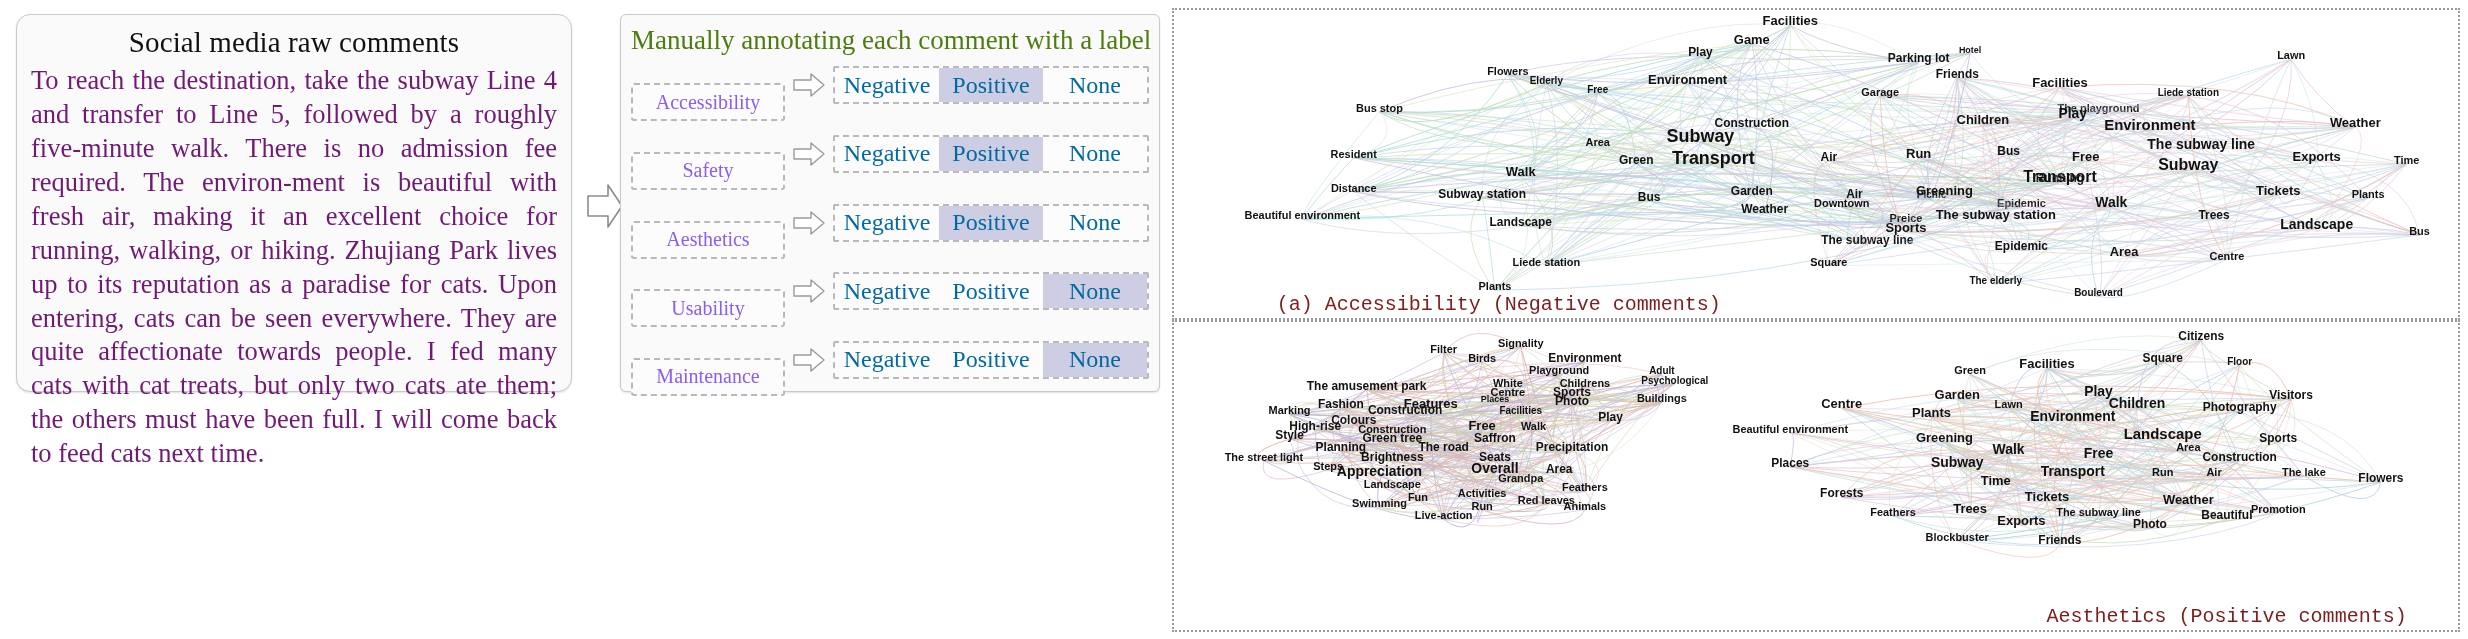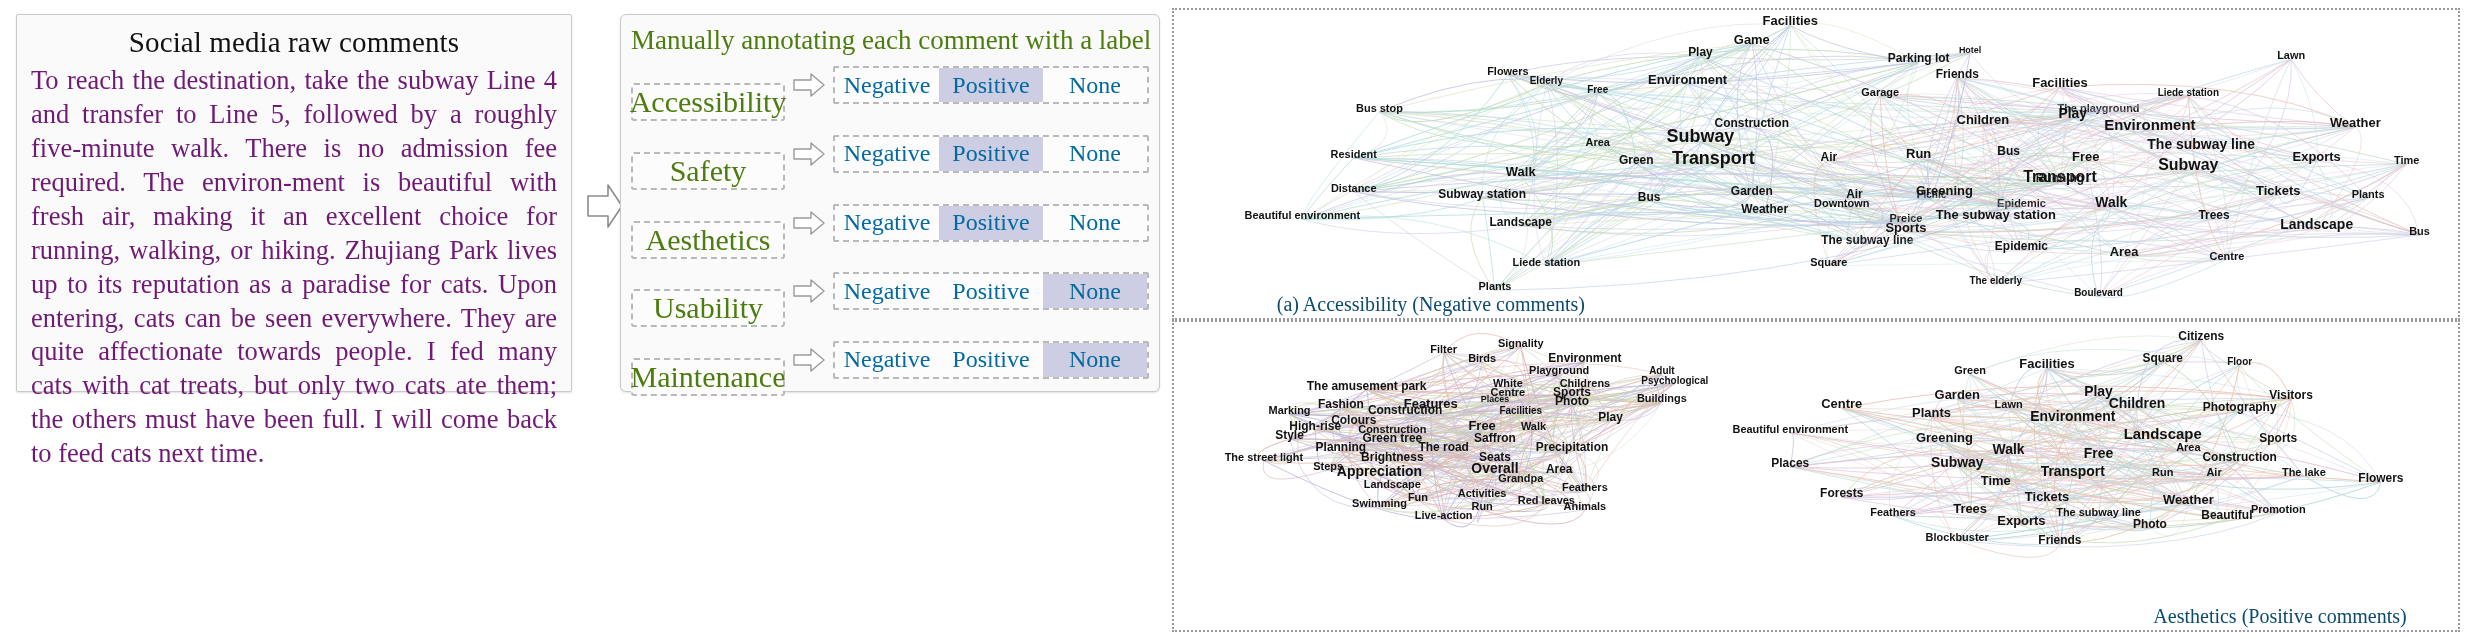--- a/index.html
+++ b/index.html
@@ -3,21 +3,21 @@
 <meta charset="utf-8">
 <style>
   html,body{margin:0;padding:0;background:#ffffff;}
   body{width:2468px;height:639px;font-family:"Liberation Serif",serif;overflow:hidden;}
 
   .figure{position:relative;width:2468px;height:639px;display:flex;align-items:flex-start;}
 
   
   .panel-raw{
     position:absolute;left:16px;top:14px;width:556px;height:378px;
-    background:#fafafa;border:1px solid #c9c9c9;border-radius:2px;
+    background:#fafafa;border:1px solid #c9c9c9;border-radius:14px;
     box-sizing:border-box;padding:8px 14px 6px 14px;
     box-shadow:0 1px 2px rgba(0,0,0,.12);
   }
   .panel-raw .title{
     text-align:center;font-size:29px;font-weight:400;letter-spacing:.1px;
     color:#111;line-height:1.18;margin:2px 0 5px 0;
   }
   .panel-raw .body{
     font-size:26.5px;line-height:1.28;color:#701a75;text-align:justify;
     text-justify:inter-word;hyphens:manual;
@@ -38,21 +38,21 @@
   .panel-annot .title{
     text-align:center;font-size:27px;color:#4d7c0f;line-height:1.15;
     margin:4px 0 8px 0;white-space:nowrap;
   }
   .rows{display:flex;flex-direction:column;justify-content:space-between;flex:1;padding-bottom:4px;}
   .row{display:flex;align-items:center;gap:7px;height:42px;}
 
   .aspect-chip{
     width:154px;height:38px;border:2px dashed #b9b9b9;border-radius:3px;
     display:flex;align-items:center;justify-content:center;
-    font-size:30px;color:#4d7c0f;background:#fcfcfc;box-sizing:border-box;
+    font-size:20px;color:#8b5cf6;background:#fcfcfc;box-sizing:border-box;
     white-space:nowrap;
     margin-top:34px;
   }
   .mini-arrow{width:34px;height:26px;flex:0 0 34px;}
   .mini-arrow svg{display:block;}
 
   .options{
     display:flex;height:38px;border:2px dashed #b9b9b9;border-radius:2px;
     box-sizing:border-box;background:#fcfcfc;overflow:hidden;flex:1;
   }
@@ -67,22 +67,22 @@
     position:absolute;left:1172px;top:8px;width:1288px;height:624px;
     background:#ffffff;
     display:flex;flex-direction:column;
   }
   .net-block{
     position:relative;flex:1;border:2px dotted #9a9a9a;background:#ffffff;
     overflow:hidden;
   }
   .net-block svg{position:absolute;left:0;top:0;width:100%;height:100%;}
   .net-cap{
-    position:absolute;bottom:2px;font-size:20px;color:#0c4a6e;white-space:nowrap;
-    font-family:Liberation Serif, serif;
+    position:absolute;bottom:2px;font-size:20px;color:#7f1d1d;white-space:nowrap;
+    font-family:Liberation Mono, monospace;
   }
   .cap-left{left:8%;}
   .cap-right{right:4%;}
 </style>
 </head>
 <body>
 
 <div class="figure">
 
   <div class="panel-raw">

